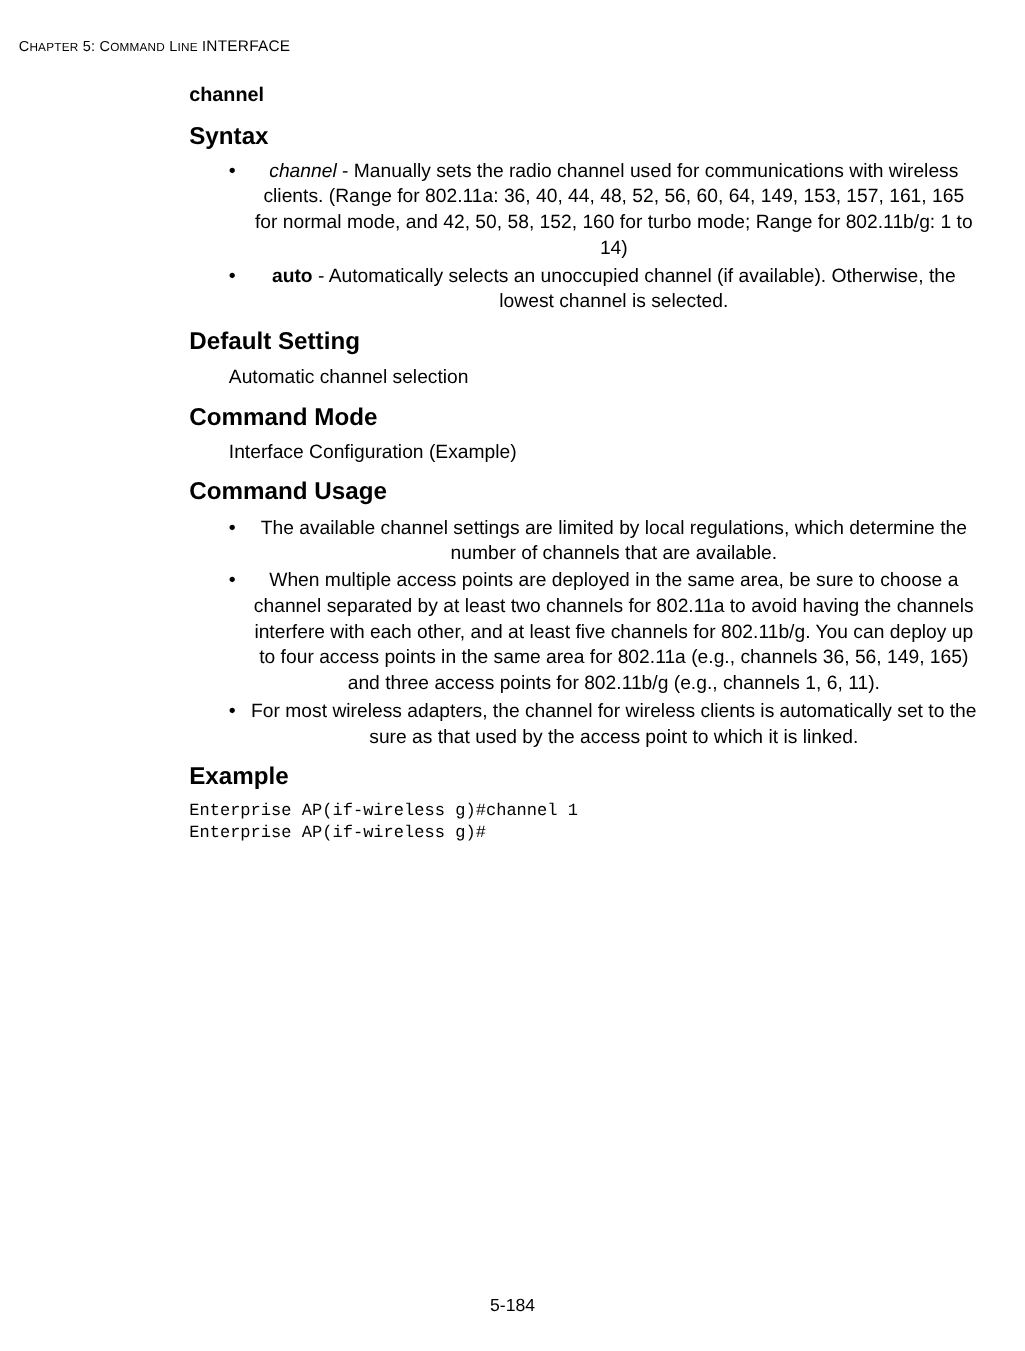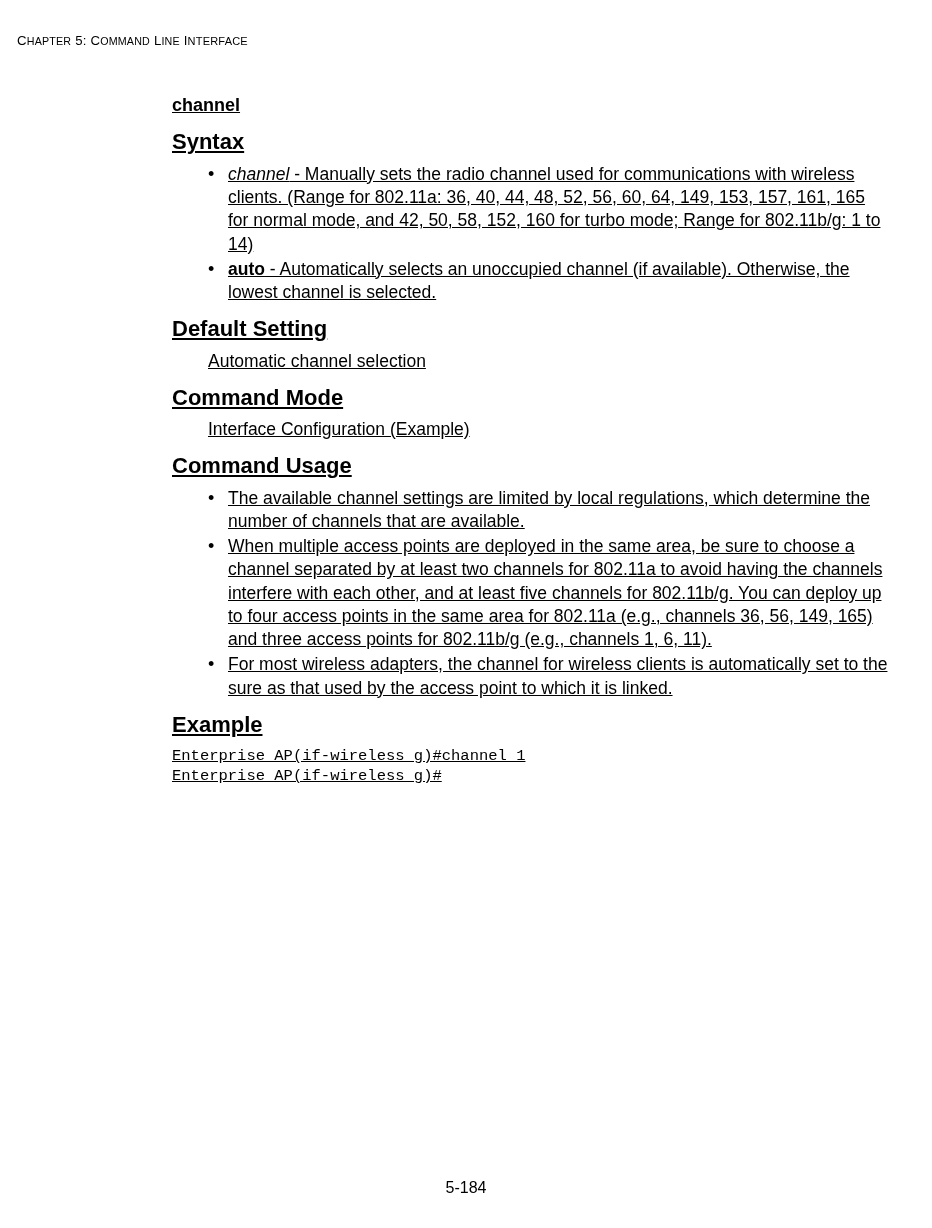--- a/index.html
+++ b/index.html
@@ -13,40 +13,40 @@
     height: 1228px;
     box-sizing: border-box;
     position: relative;
   }
   .chapter-header {
     font-size: 13.2px;
     letter-spacing: 0.2px;
   }
   .content {
     margin-left: 155px;
-    margin-top: 44px;
-    text-decoration: underline;
+    margin-top: 24px;
   }
   .cmdname {
     font-weight: bold;
     font-size: 18px;
     margin-bottom: 2px;
   }
   p { margin: 0 0 10px 0; }
   .sect {
     font-weight: bold;
     font-size: 22px;
     margin-top: 10px;
     margin-bottom: 6px;
   }
   .indent1 { margin-left: 36px; }
   ul.bullets {
     list-style: none;
     padding: 0;
     margin: 0 0 8px 36px;
+    text-align: center;
   }
   ul.bullets li {
     position: relative;
     padding-left: 20px;
     margin-bottom: 2px;
   }
   ul.bullets li::before {
     content: "•";
     position: absolute;
     left: 0;
@@ -70,21 +70,21 @@
     width: 100%;
     text-align: center;
     font-size: 16px;
   }
   .syntax-line { margin-left: 36px; margin-bottom:8px; }
 </style>
 </head>
 <body>
 
 <div class="chapter-header">
-  <span>C</span><span style="font-size:10.7px">HAPTER</span><span> 5: C</span><span style="font-size:10.7px">OMMAND</span><span> L</span><span style="font-size:10.7px">INE</span><span> I</span><span style="font-size:11px">NTERFACE</span>
+  <span>C</span><span style="font-size:10.7px">HAPTER</span><span> 5: C</span><span style="font-size:10.7px">OMMAND</span><span> L</span><span style="font-size:10.7px">INE</span><span> I</span><span style="font-size:14px">NTERFACE</span>
 </div>
 
 <div class="content">
 
   <div class="cmdname">channel</div>
 
   <div class="sect">Syntax</div>
   <ul class="bullets">
     <li>
       <span class="italic">channel</span><span> - Manually sets the radio channel used for communications with wireless clients. (Range for 802.11a: 36, 40, 44, 48, 52, 56, 60, 64, 149, 153, 157, 161, 165 for normal mode, and 42, 50, 58, 152, 160 for turbo mode; Range for 802.11b/g: 1 to 14)</span>

